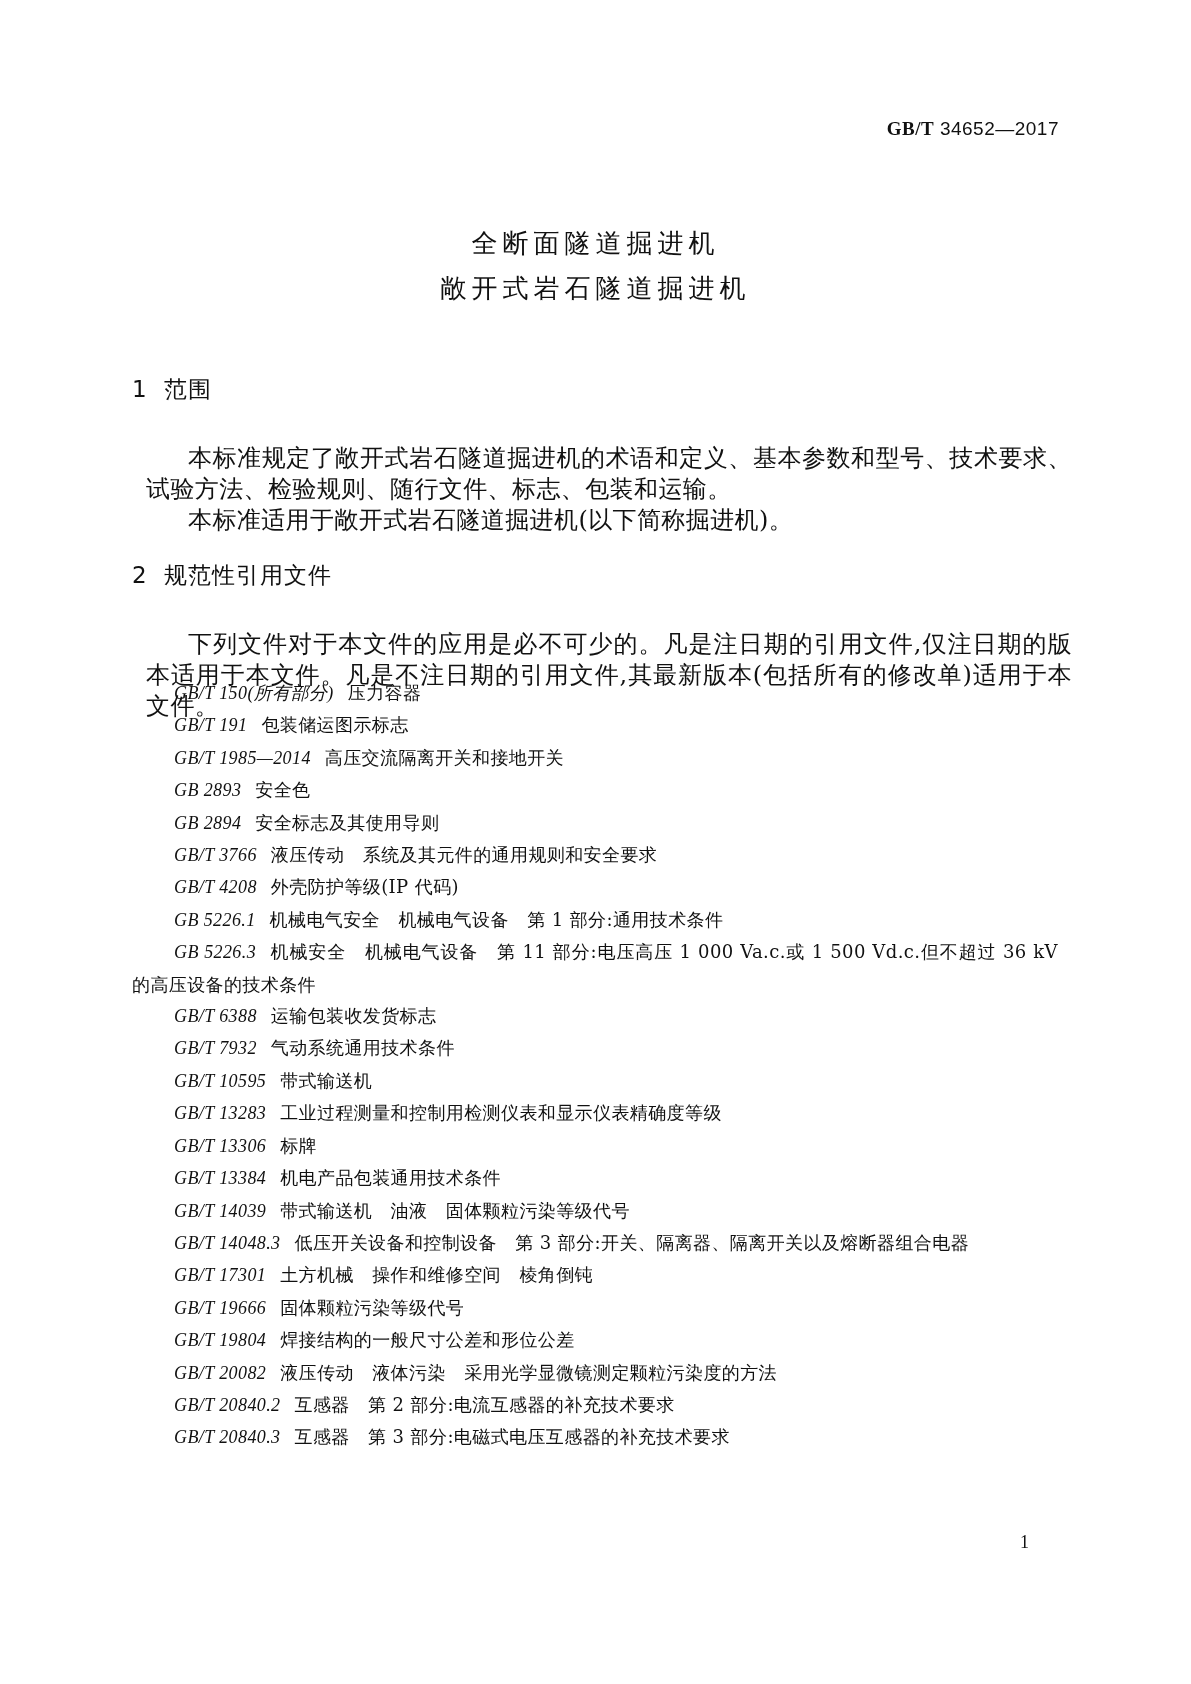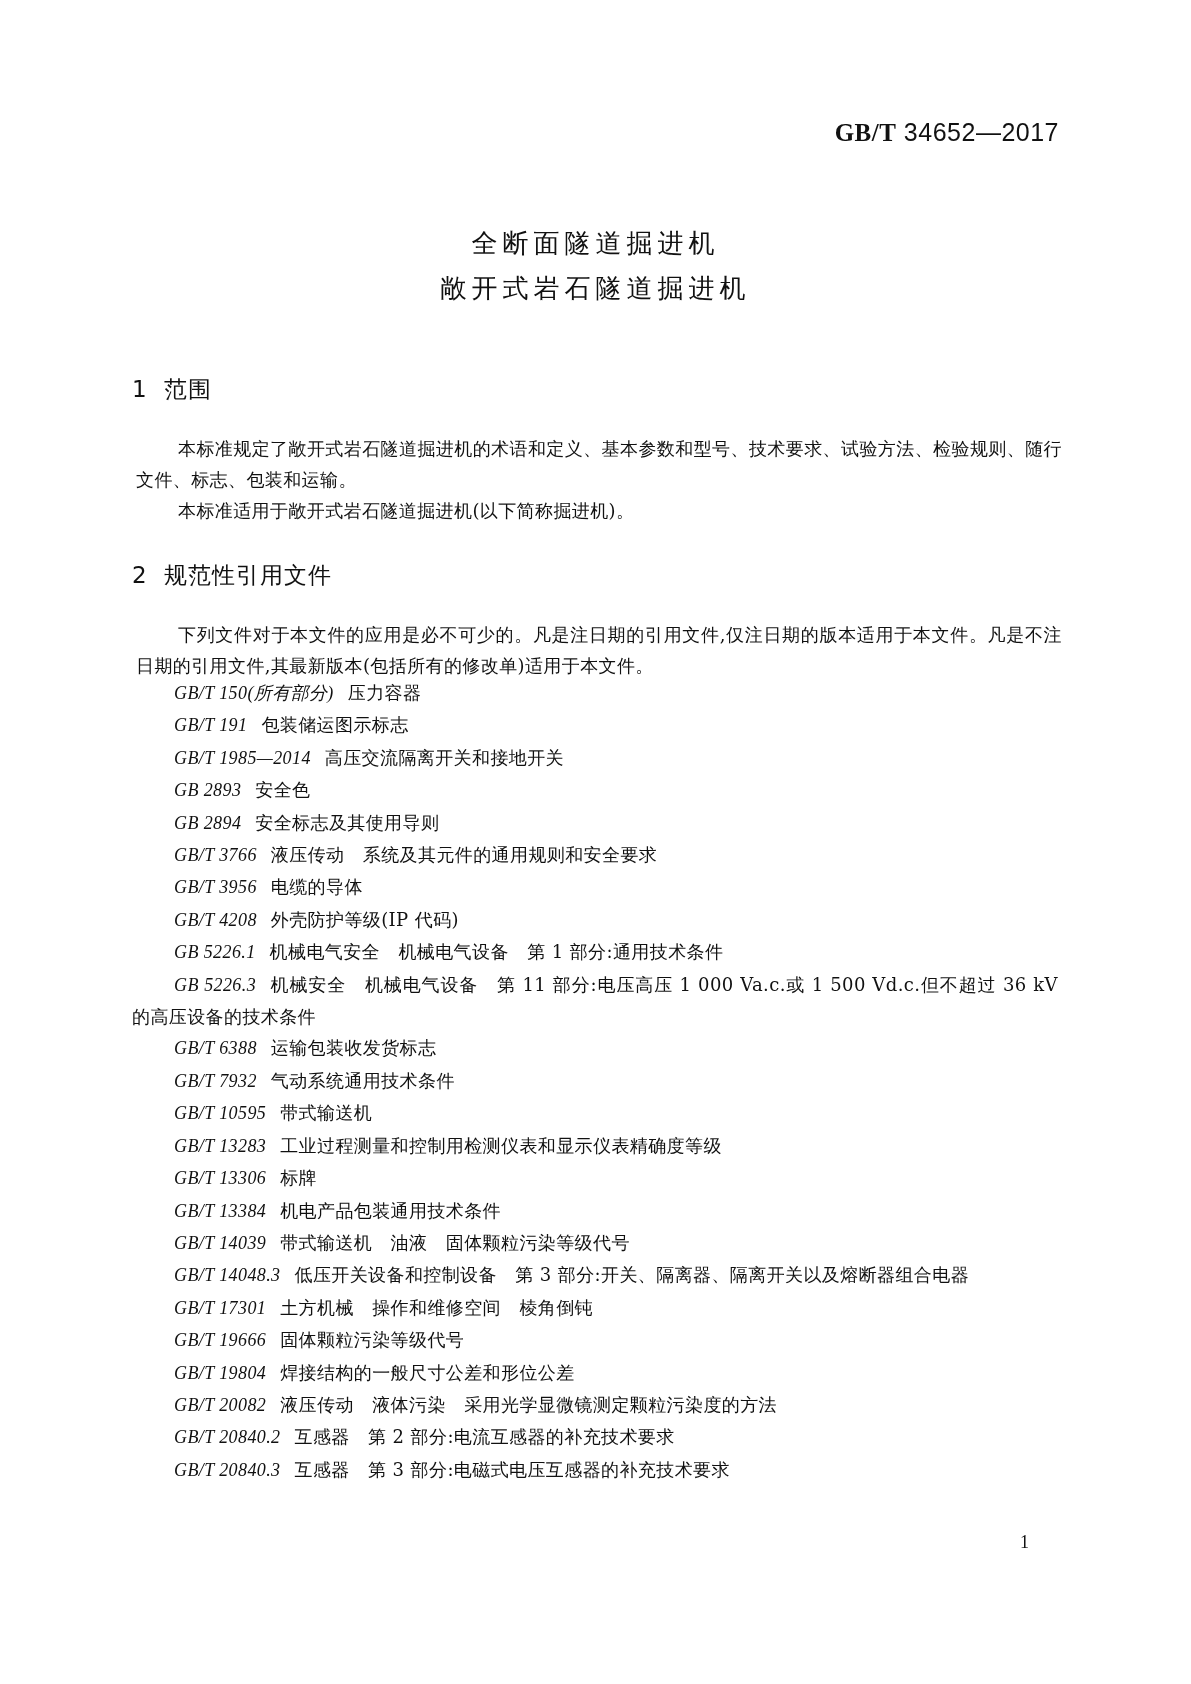--- a/index.html
+++ b/index.html
@@ -4,43 +4,43 @@
   <style>
     html, body { margin: 0; padding: 0; background: #ffffff; }
     body {
       width: 1191px; height: 1684px; position: relative; overflow: hidden;
       color: #111111;
       font-family: "DejaVu Serif", "Liberation Serif", serif;
     }
     .page { position: absolute; left: 0; top: 0; width: 1191px; height: 1684px; }
     .std-no {
       position: absolute; right: 132px; top: 118px;
-      font-size: 25px; letter-spacing: 0.5px;
+      font-size: 19px; letter-spacing: 0.5px;
       font-family: "Liberation Sans", "DejaVu Sans", sans-serif;
     }
     .std-no .prefix { font-family: "Liberation Serif", "DejaVu Serif", serif; font-weight: bold; }
     .title {
       position: absolute; left: 0; width: 1191px; text-align: center;
       font-family: "DejaVu Sans", "Liberation Sans", sans-serif;
       font-size: 26px; letter-spacing: 5px;
     }
     .title.t1 { top: 226px; }
     .title.t2 { top: 271px; text-align: center; }
     .heading {
       position: absolute; left: 132px;
       font-family: "DejaVu Sans", "Liberation Sans", sans-serif;
       font-size: 23px; letter-spacing: 1px;
     }
     .heading .num { display: inline-block; width: 32px; }
     .h1 { top: 374px; }
     .h2 { top: 560px; }
     .para {
       position: absolute; left: 132px; width: 926px;
-      font-size: 18px; line-height: 31px; letter-spacing: 0.4px;
-      text-indent: 42px; text-align: justify; margin: 4px;
+      font-size: 24px; line-height: 31px; letter-spacing: 0.4px;
+      text-indent: 42px; text-align: justify; margin: 14px;
     }
     .p1 { top: 429px; }
     .p2 { top: 491px; }
     .p3 { top: 615px; }
     .refs { position: absolute; left: 132px; top: 677px; width: 926px; margin: 0; padding: 0; list-style: none; }
     .ref {
       font-size: 18px; line-height: 31.4px; letter-spacing: 0.4px;
       text-indent: 42px; text-align: justify;
     }
     .ref .code { font-family: "Liberation Serif", "DejaVu Serif", serif; font-style: italic; }
@@ -74,21 +74,20 @@
   </div>
   <p class="para p3">下列文件对于本文件的应用是必不可少的。凡是注日期的引用文件,仅注日期的版本适用于本文件。凡是不注日期的引用文件,其最新版本(包括所有的修改单)适用于本文件。</p>
 
   <ul class="refs" id="ref-list">
       <li class="ref"><span class="code">GB/T 150(所有部分)</span><span class="sep"></span><span>压力容器</span></li>
       <li class="ref"><span class="code">GB/T 191</span><span class="sep"></span><span>包装储运图示标志</span></li>
       <li class="ref"><span class="code">GB/T 1985—2014</span><span class="sep"></span><span>高压交流隔离开关和接地开关</span></li>
       <li class="ref"><span class="code">GB 2893</span><span class="sep"></span><span>安全色</span></li>
       <li class="ref"><span class="code">GB 2894</span><span class="sep"></span><span>安全标志及其使用导则</span></li>
       <li class="ref"><span class="code">GB/T 3766</span><span class="sep"></span><span>液压传动　系统及其元件的通用规则和安全要求</span></li>
-      <li class="ref"><span class="code">GB/T 3956</span><span class="sep"></span><span>电缆的导体</span></li>
       <li class="ref"><span class="code">GB/T 4208</span><span class="sep"></span><span>外壳防护等级(IP 代码)</span></li>
       <li class="ref"><span class="code">GB 5226.1</span><span class="sep"></span><span>机械电气安全　机械电气设备　第 1 部分:通用技术条件</span></li>
       <li class="ref"><span class="code">GB 5226.3</span><span class="sep"></span><span>机械安全　机械电气设备　第 11 部分:电压高压 1 000 Va.c.或 1 500 Vd.c.但不超过 36 kV 的高压设备的技术条件</span></li>
       <li class="ref"><span class="code">GB/T 6388</span><span class="sep"></span><span>运输包装收发货标志</span></li>
       <li class="ref"><span class="code">GB/T 7932</span><span class="sep"></span><span>气动系统通用技术条件</span></li>
       <li class="ref"><span class="code">GB/T 10595</span><span class="sep"></span><span>带式输送机</span></li>
       <li class="ref"><span class="code">GB/T 13283</span><span class="sep"></span><span>工业过程测量和控制用检测仪表和显示仪表精确度等级</span></li>
       <li class="ref"><span class="code">GB/T 13306</span><span class="sep"></span><span>标牌</span></li>
       <li class="ref"><span class="code">GB/T 13384</span><span class="sep"></span><span>机电产品包装通用技术条件</span></li>
       <li class="ref"><span class="code">GB/T 14039</span><span class="sep"></span><span>带式输送机　油液　固体颗粒污染等级代号</span></li>

